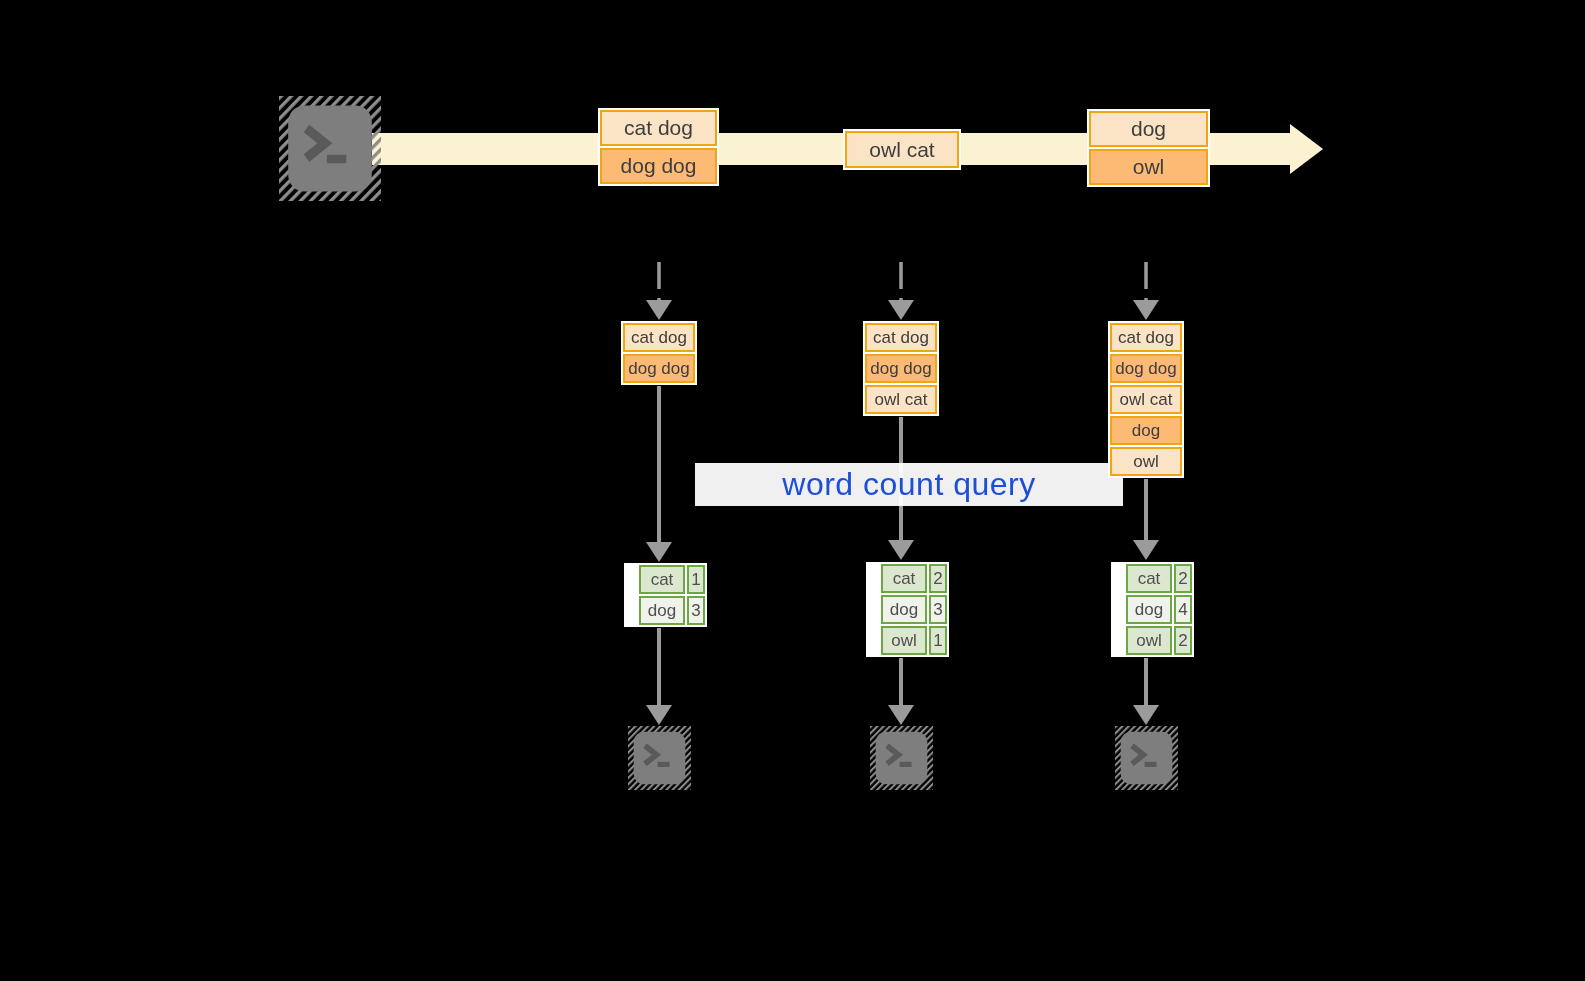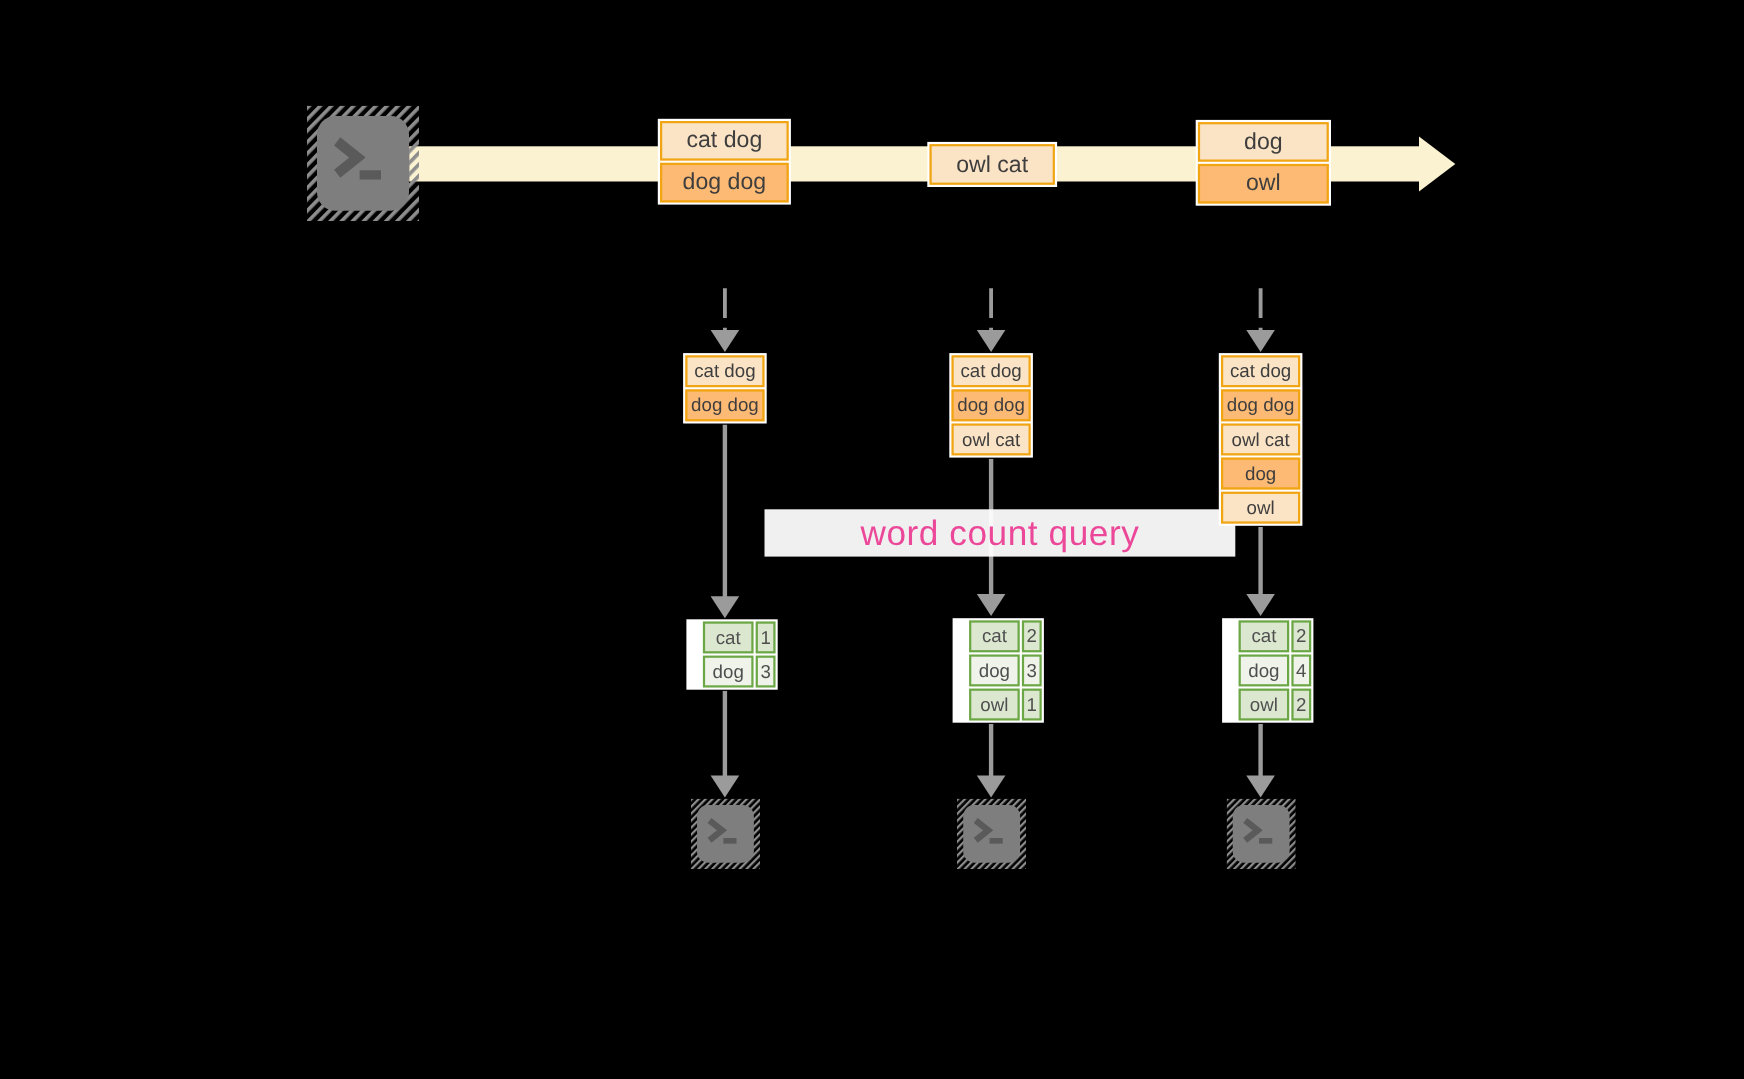--- a/index.html
+++ b/index.html
@@ -28,21 +28,21 @@
   .b3 { left:1087px; top:109px; width:123px; }
   .s1 { left:621px; top:321px; width:76px; }
   .s2 { left:863px; top:321px; width:76px; }
   .s3 { left:1108px; top:321px; width:76px; }
   
   .arr { position:absolute; z-index:2; }
   
   .query-band { position:absolute; left:695px; top:463px; width:428px; height:43px;
                 background:rgba(255,255,255,0.94); z-index:3; display:flex;
                 align-items:center; justify-content:center; }
-  .query-band span { font-size:32px; color:#ec4899; letter-spacing:0.5px; }
+  .query-band span { font-size:32px; color:#1d4ed8; letter-spacing:0.5px; }
   
   .gtable { position:absolute; background:#fff; padding:2px; display:flex;
             flex-direction:column; gap:2px; z-index:4; box-sizing:border-box; }
   .grow { display:flex; gap:2px;padding-left:13px; }
   .gcell { border:2px solid #6ca746; display:flex; align-items:center;
            justify-content:center; height:25px; font-size:17px; color:#4f4f4f; }
   .gcell.word { width:42px; }
   .gcell.count { width:14px; }
   .grow.gd .gcell { background:#dce7d0; }
   .grow.gl .gcell { background:#eff3ea; }

